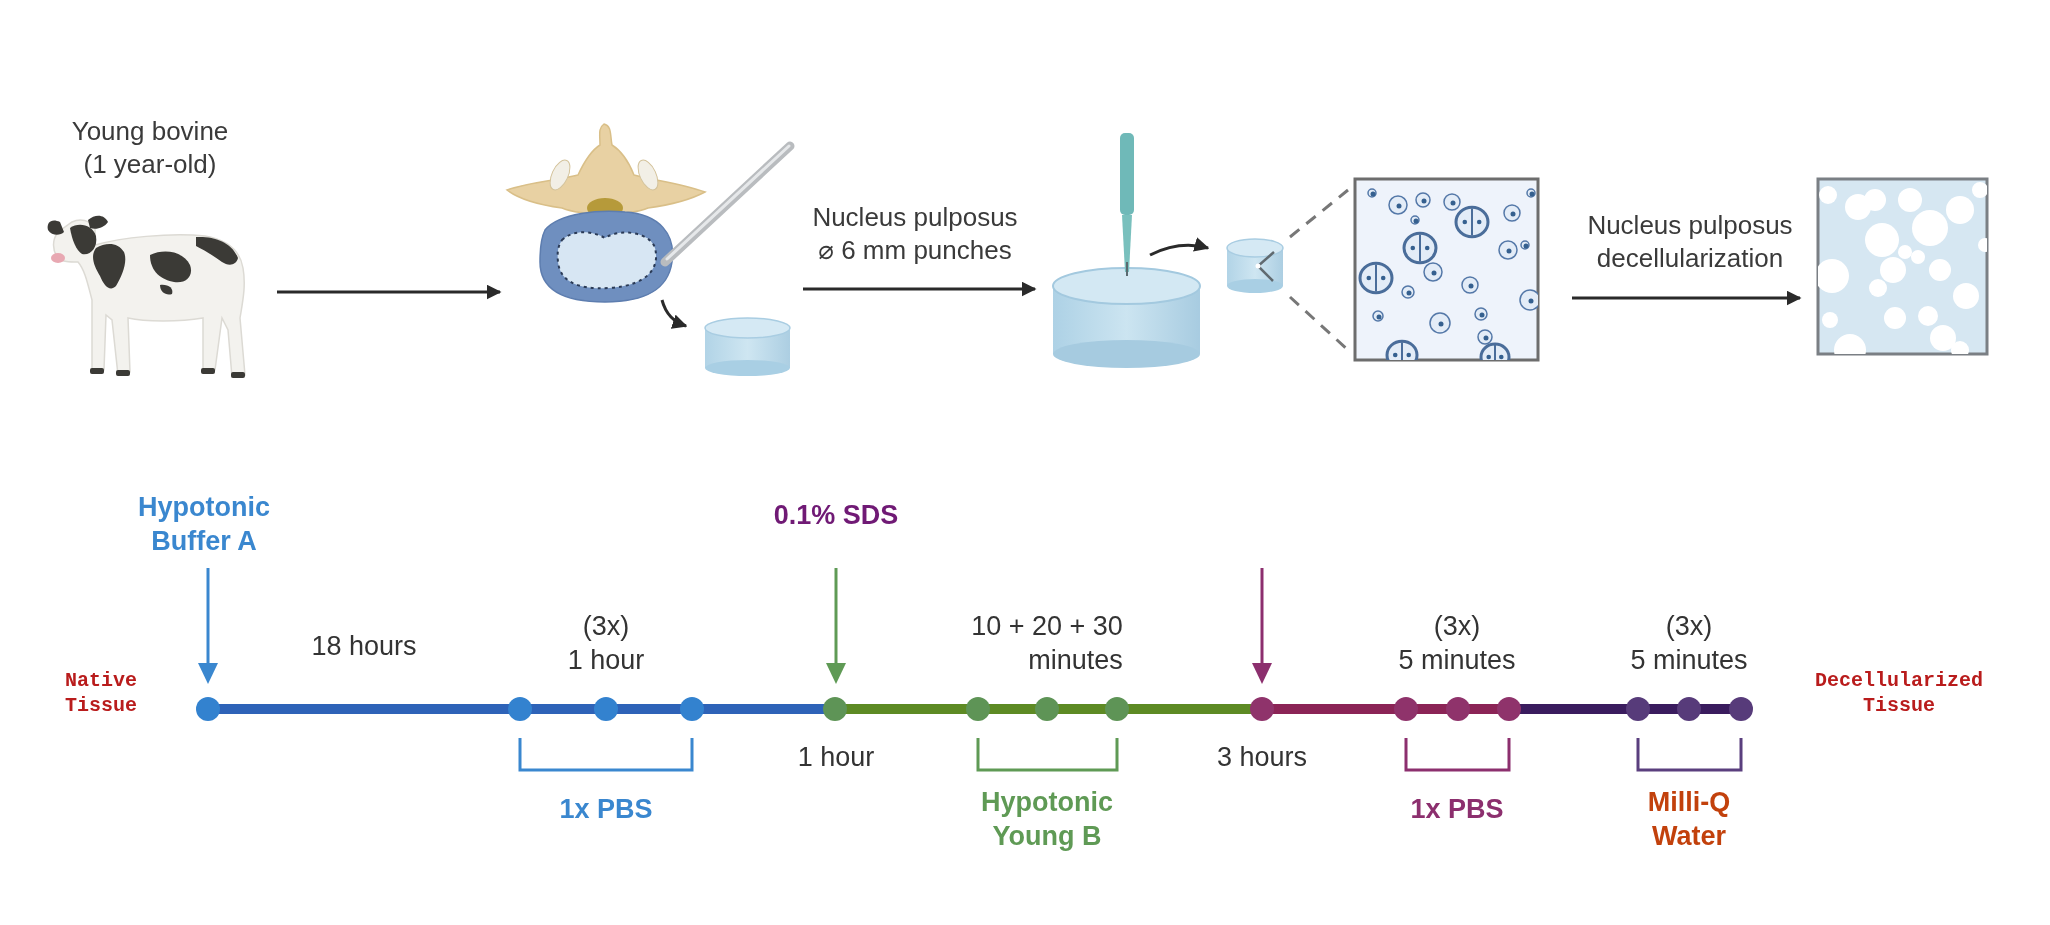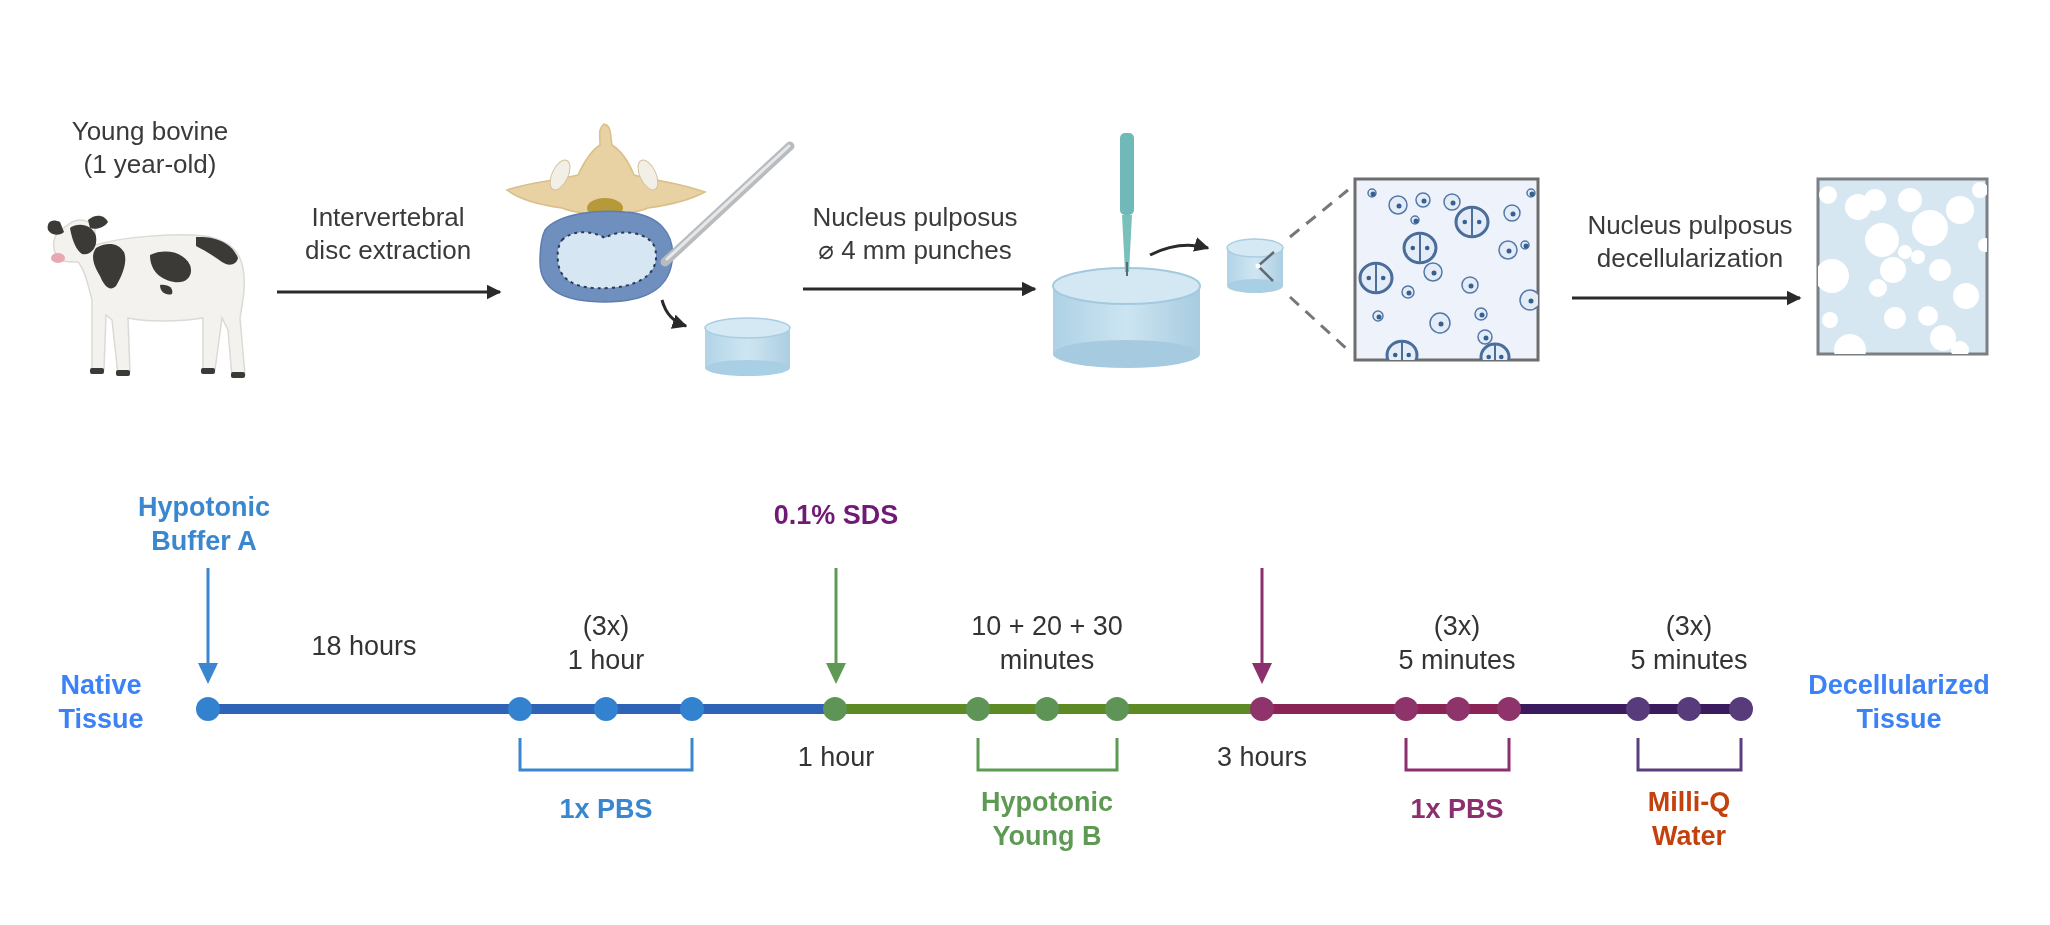--- a/index.html
+++ b/index.html
@@ -4,21 +4,21 @@
 <style>
   html, body { margin: 0; padding: 0; background: #ffffff; }
   body { width: 2050px; height: 925px; position: relative; overflow: hidden;
          font-family: "Liberation Sans", "DejaVu Sans", sans-serif; }
   #stage { position: absolute; left: 0; top: 0; width: 1794px; height: 925px; }
   .lbl { position: absolute; text-align: center; line-height: 1.27; white-space: nowrap;
          transform: translateX(-50%); }
   .step-lbl { font-size: 26px; color: #3a3a3a; }
   .tl-lbl { font-size: 27px; color: #333333; }
   .tl-bold { font-size: 27px; font-weight: bold; }
-  .end-lbl { font-size: 27px; font-weight: bold; color: #3b82f6; }
+  .end-lbl { font-size: 20px; font-weight: bold; color: #b91c1c; font-family: Liberation Mono, monospace; }
 </style>
 </head>
 <body>
 
 <div id="stage">
 
   <svg id="art" width="2050" height="925" viewBox="0 0 2050 925" style="position:absolute;left:0;top:0">
     <defs>
       <marker id="arrowBlack" viewBox="0 0 10 10" refX="9" refY="5" markerWidth="5" markerHeight="5" orient="auto">
         <path d="M0,0 L10,5 L0,10 z" fill="#2a2a2a"></path>
@@ -222,27 +222,23 @@
         <path d="M978,738 L978,770 L1117,770 L1117,738" fill="none" stroke="#5f9a55" stroke-width="3"></path>
         <path d="M1406,738 L1406,770 L1509,770 L1509,738" fill="none" stroke="#8c2f6e" stroke-width="3"></path>
         <path d="M1638,738 L1638,770 L1741,770 L1741,738" fill="none" stroke="#5a3f7e" stroke-width="3"></path>
       </g>
   </svg>
 
   <div class="lbl step-lbl" style="left:150px; top:115px;">
     <div>Young bovine</div>
     <div>(1 year-old)</div>
   </div>
-  <div class="lbl step-lbl" style="left:388px; top:201px;">
-    <div>Intervertebral</div>
-    <div>disc extraction</div>
-  </div>
   <div class="lbl step-lbl" style="left:915px; top:201px;">
     <div>Nucleus pulposus</div>
-    <div>⌀ 4 mm punches</div>
+    <div>⌀ 6 mm punches</div>
   </div>
   <div class="lbl step-lbl" style="left:1690px; top:209px;">
     <div>Nucleus pulposus</div>
     <div>decellularization</div>
   </div>
 
   <div class="lbl end-lbl" style="left:101px; top:668px;">
     <div>Native</div>
     <div>Tissue</div>
   </div>
@@ -259,21 +255,21 @@
     <div>0.1% SDS</div>
   </div>
 
   <div class="lbl tl-lbl" style="left:364px; top:629px;">
     <div>18 hours</div>
   </div>
   <div class="lbl tl-lbl" style="left:606px; top:609px;">
     <div>(3x)</div>
     <div>1 hour</div>
   </div>
-  <div class="lbl tl-lbl" style="left:1047px; top:609px;">
+  <div class="lbl tl-lbl" style="left:1047px; top:609px;text-align:right;">
     <div>10 + 20 + 30</div>
     <div>minutes</div>
   </div>
   <div class="lbl tl-lbl" style="left:1457px; top:609px;">
     <div>(3x)</div>
     <div>5 minutes</div>
   </div>
   <div class="lbl tl-lbl" style="left:1689px; top:609px;">
     <div>(3x)</div>
     <div>5 minutes</div>

